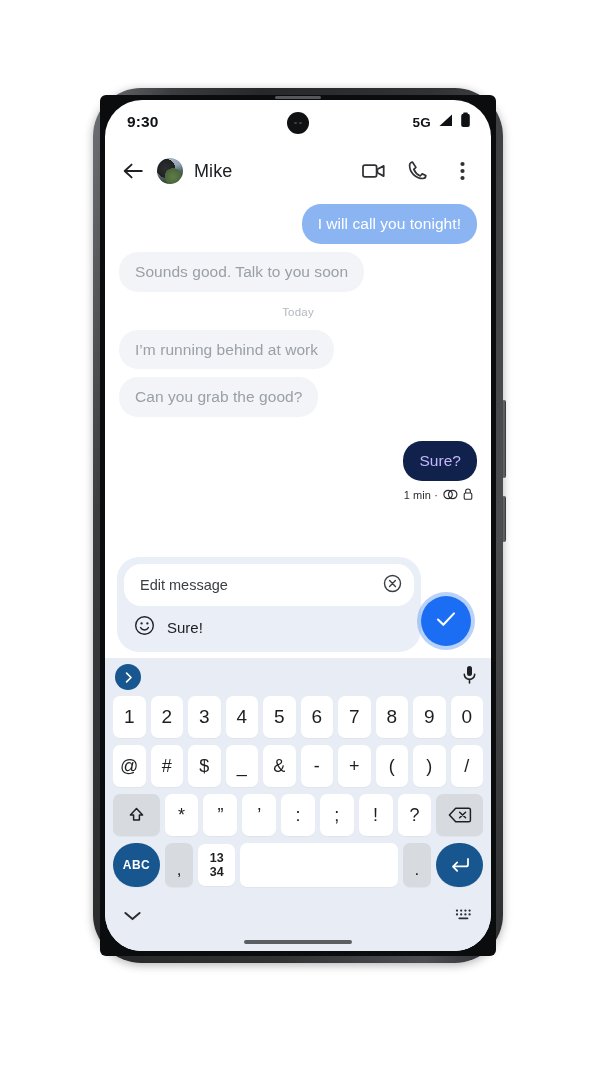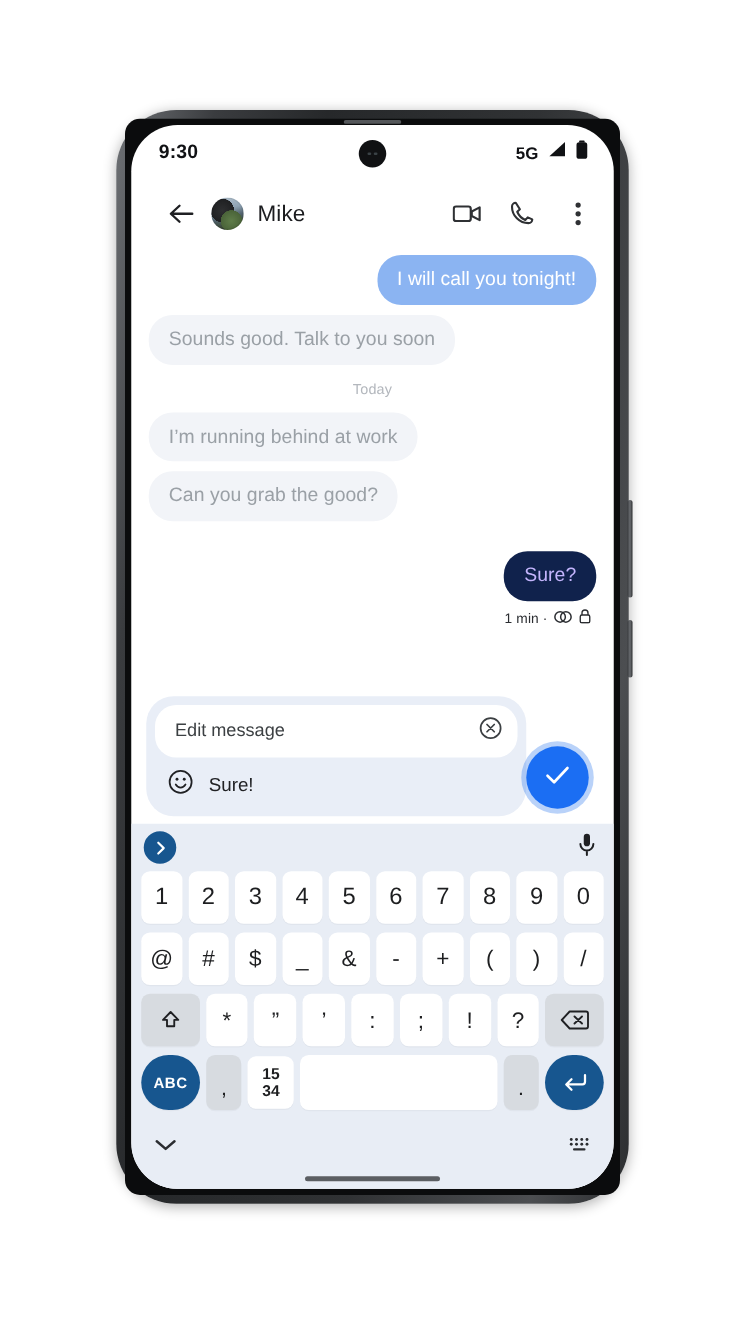--- a/index.html
+++ b/index.html
@@ -15,21 +15,21 @@
   .phone {
     position: absolute; left: 93px; top: 88px;
     width: 410px; height: 875px;
     border-radius: 48px;
     background: linear-gradient(100deg,#6f7276 0%,#3a3c3f 14%,#26282a 30%,#303234 60%,#4c4e51 86%,#2b2d2f 100%);
     padding: 7px;
     box-shadow: 0 2px 10px rgba(0,0,0,.30);
   }
   .phone-inner {
     position: relative; width: 100%; height: 100%;
-    border-radius: 12px;
+    border-radius: 6px;
     background: #0b0c0d;
     padding: 5px;
   }
   .screen {
     position: relative; width: 100%; height: 100%;
     border-radius: 37px; overflow: hidden;
     background: #ffffff;
     display: flex; flex-direction: column;
   }
   .side-btn {
@@ -58,21 +58,21 @@
     position: absolute; left: 50%; top: 12px; transform: translateX(-50%);
     width: 22px; height: 22px; border-radius: 50%;
     background: #101113;
     display: flex; align-items: center; justify-content: center; gap: 2px;
   }
   .punch i { width: 2.6px; height: 2.6px; border-radius: 50%; background: #3a4246; display:block; }
 
   
   .convo-header {
     flex: 0 0 54px; display: flex; align-items: center;
-    padding: 0 16px 0 22px; gap: 0;
+    padding: 0 16px 0 10px; gap: 0;
   }
   .hdr-back { width: 36px; height: 36px; display:flex; align-items:center; justify-content:center; }
   .avatar {
     width: 26px; height: 26px; border-radius: 50%;
     margin-left: 6px; flex: 0 0 26px;
     background:
       radial-gradient(circle at 62% 72%, #5f7d49 0%, #4a6339 34%, transparent 35%),
       radial-gradient(circle at 34% 40%, #2e2f31 0%, #1f2022 40%, transparent 41%),
       linear-gradient(165deg,#b9c7d2 0%,#8fa3b4 38%,#53646f 58%,#3c4a3a 78%,#2a3327 100%);
     box-shadow: inset 0 0 0 1px rgba(0,0,0,.07);
@@ -347,21 +347,21 @@
                 <path d="M7.7 2.2h13.1a1.6 1.6 0 0 1 1.6 1.6v10.4a1.6 1.6 0 0 1-1.6 1.6H7.7L1.4 9z" stroke="#1f2023" stroke-width="1.5" fill="none" stroke-linejoin="round"></path>
                 <path d="M11.6 6.2l6 5.6M17.6 6.2l-6 5.6" stroke="#1f2023" stroke-width="1.5" stroke-linecap="round"></path>
               </svg>
             </div>
           </div>
 
           <div class="krow bottom">
             <div class="key abc">ABC</div>
             <div class="key comma">,</div>
             <div class="key small-stack">
-              <span>15</span>
+              <span>13</span>
               <span>34</span>
             </div>
             <div class="key space"></div>
             <div class="key period">.</div>
             <div class="key enter">
               <svg width="22" height="18" viewBox="0 0 22 18">
                 <path d="M19 3v5.4a2 2 0 0 1-2 2H4.2M8.2 6.4L4 10.6l4.2 4.2" stroke="#ffffff" stroke-width="1.8" fill="none" stroke-linecap="round" stroke-linejoin="round"></path>
               </svg>
             </div>
           </div>

